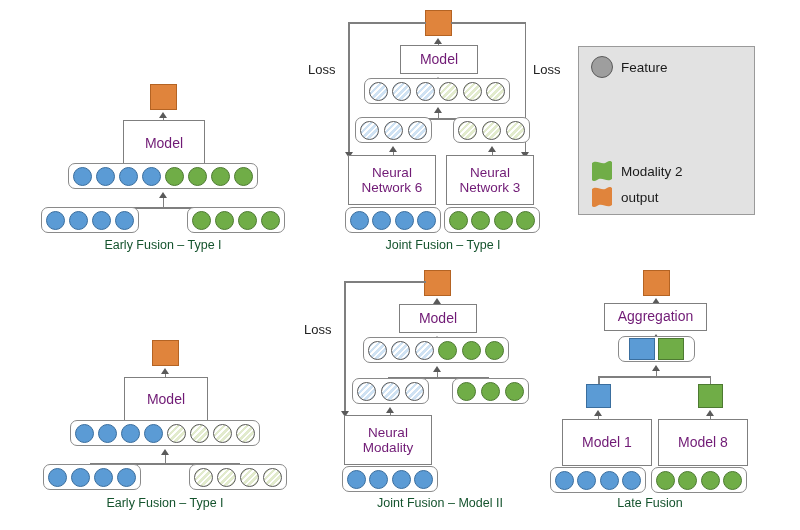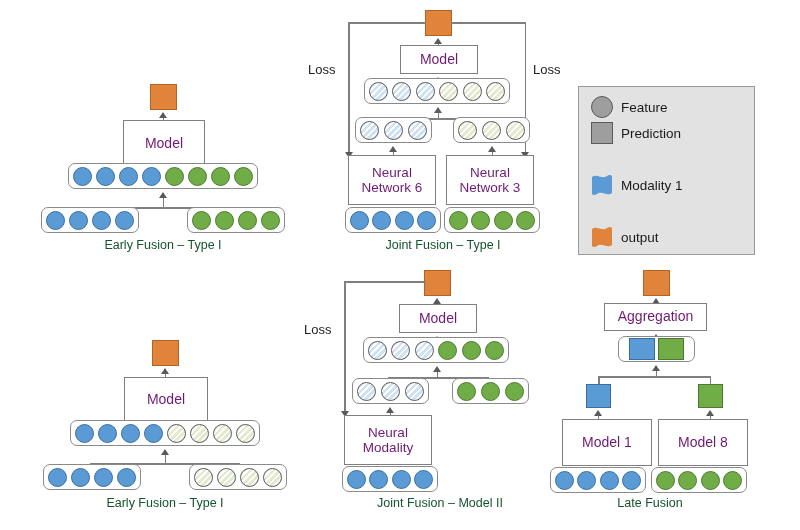--- a/index.html
+++ b/index.html
@@ -334,34 +334,30 @@
   <div class="pill" style="left:651px;top:467px;width:96px;height:26px;padding:0 4px;justify-content:space-between;">
       <div class="circ c-green"></div>
       <div class="circ c-green"></div>
       <div class="circ c-green"></div>
       <div class="circ c-green"></div>
     </div>
 
   <div class="cap" style="left:590px;top:496px;width:120px;">Late Fusion</div>
 </div>
 
-<div id="legend" style="left:578px;top:46px;width:175px;height:167px;margin-top:40px;">
+<div id="legend" style="left:578px;top:46px;width:175px;height:167px;">
     <div class="lg-row" style="left: 12px; top: 9px;">
       <div class="lg-ico lg-circ" style="background: rgb(158, 158, 158);"></div>
       <span class="lg-label">Feature</span>
     </div>
-    <div class="lg-row" style="left: 12px; top: 35px;">
-      <div class="lg-ico lg-sq" style="background: rgb(158, 158, 158);"></div>
-      <span class="lg-label">Prediction</span>
-    </div>
-    <div class="lg-row" style="left: 12px; top: 87px;">
+    <div class="lg-row" style="left: 12px; top: 113px;">
       <div class="lg-ico"><svg class="wave" viewBox="0 0 22 22">
-          <path d="M1,3 C6,-1 11,6 16,2 C18.5,0.2 20,1 21,2 L21,19 C16,23 11,16 6,20 C3.5,21.8 2,21 1,20 Z" fill="#5b9bd5"></path>
+          <path d="M1,3 C6,-1 11,6 16,2 C18.5,0.2 20,1 21,2 L21,19 C16,23 11,16 6,20 C3.5,21.8 2,21 1,20 Z" fill="#70ad47"></path>
         </svg></div>
-      <span class="lg-label">Modality 1</span>
+      <span class="lg-label">Modality 2</span>
     </div>
     <div class="lg-row" style="left: 12px; top: 139px;">
       <div class="lg-ico"><svg class="wave" viewBox="0 0 22 22">
           <path d="M1,3 C6,-1 11,6 16,2 C18.5,0.2 20,1 21,2 L21,19 C16,23 11,16 6,20 C3.5,21.8 2,21 1,20 Z" fill="#e0843c"></path>
         </svg></div>
       <span class="lg-label">output</span>
     </div>
   </div>
 
 </body></html>

